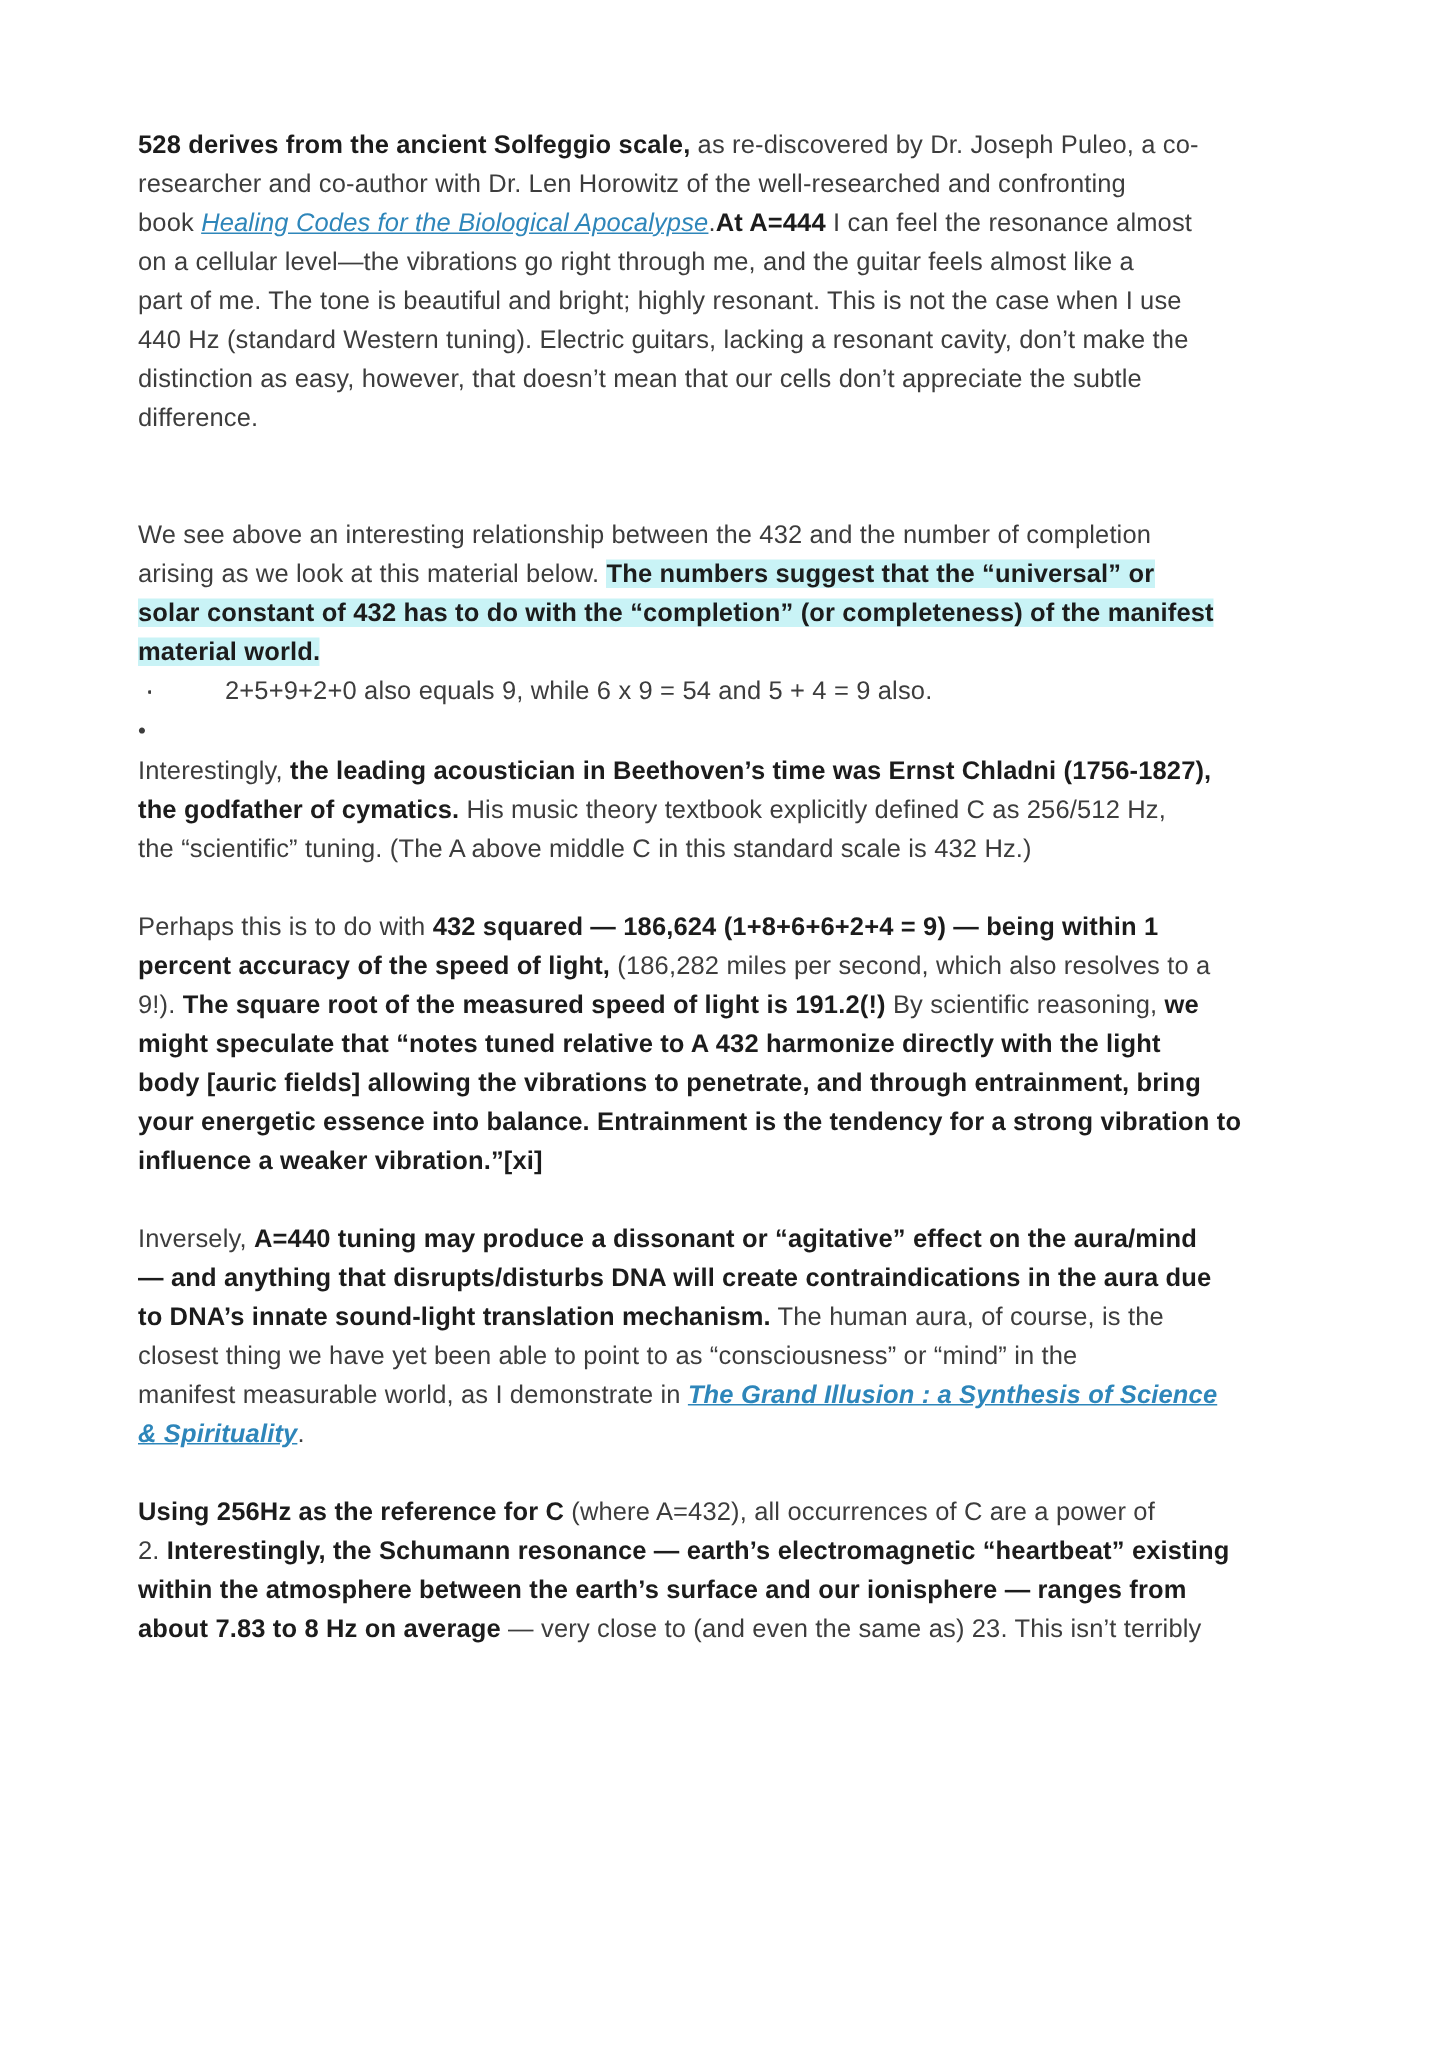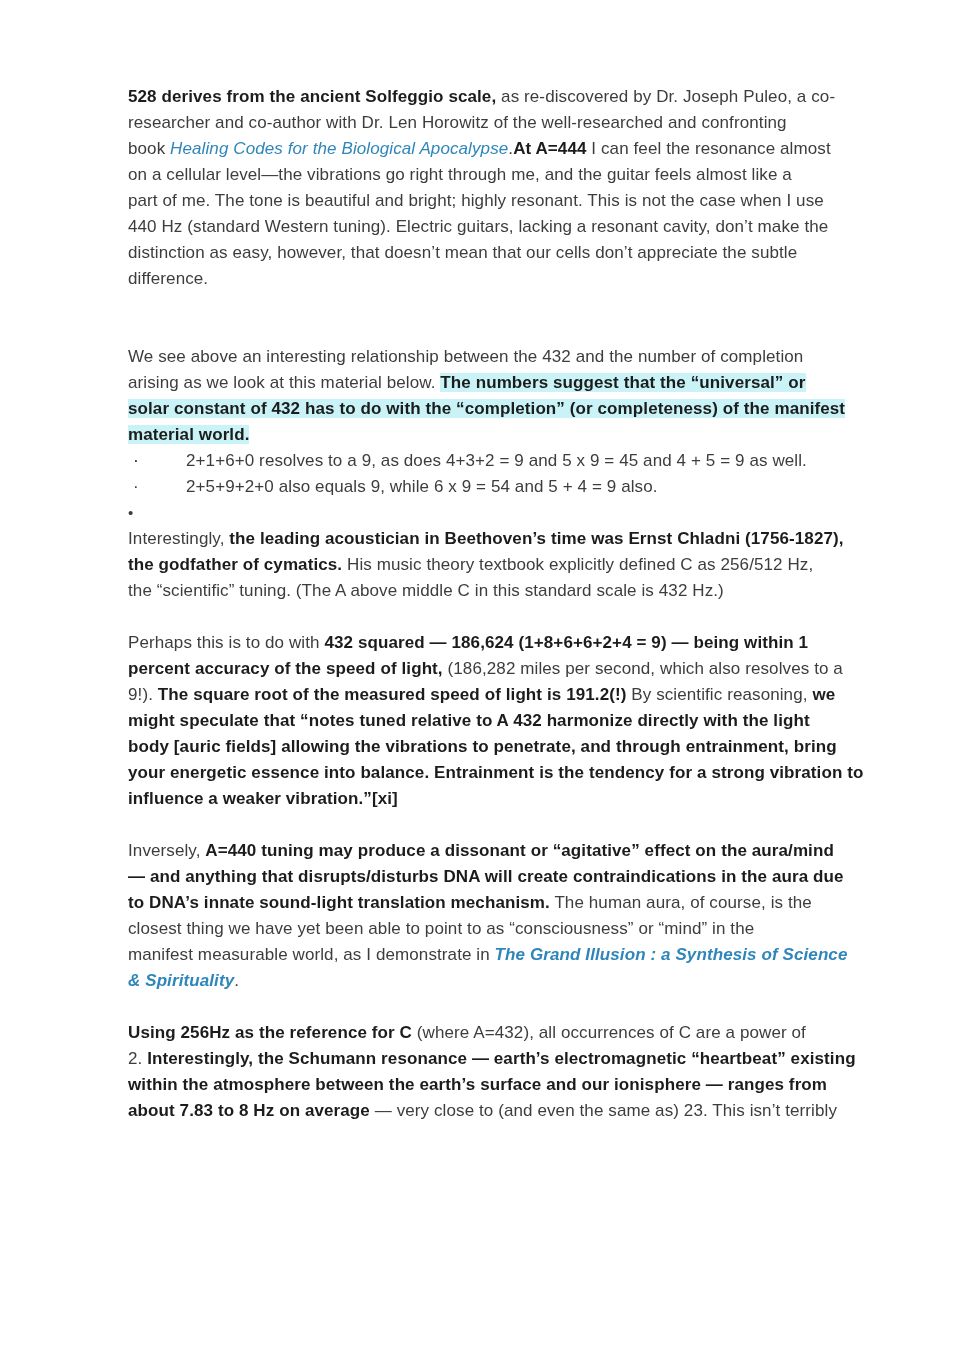--- a/index.html
+++ b/index.html
@@ -20,31 +20,30 @@
   }
   .doc {
     position: absolute;
     left: 92px;
     top: 84px;
     width: 790px;
     font-size: 17px;
     line-height: 26px;
     letter-spacing: 0.1px;
     color: var(--text);
-    margin-left: 36px;
   }
   .para {
     margin: 0;
     white-space: pre-wrap;
   }
   .para.spacer { white-space: normal; }
   .b { font-weight: bold; color: var(--bold-text); }
   .i { font-style: italic; }
   .hl { background-color: var(--hl); }
-  .link { color: var(--link); cursor: pointer; }
+  .link { color: var(--link); text-decoration: underline; cursor: pointer; }
   .link.b { color: var(--link); }
   .para.sub-bullet {
     position: relative;
     padding-left: 58px;
   }
   .para.sub-bullet .marker {
     position: absolute;
     left: 5px;
     top: 0;
   }
@@ -64,21 +63,21 @@
 part of me. The tone is beautiful and bright; highly resonant. This is not the case when I use
 440 Hz (standard Western tuning). Electric guitars, lacking a resonant cavity, don’t make the
 distinction as easy, however, that doesn’t mean that our cells don’t appreciate the subtle
 difference.</span></div>
       <div class="para spacer" style="height: 52px;"></div>
       <div class="para p"><span>We see above an interesting relationship between the 432 and the number of completion
 arising as we look at this material below. </span><span class="b hl">The numbers suggest that the “universal” or
 solar constant of 432 has to do with the “completion” (or completeness) of the manifest
 material world.</span></div>
       <div class="para sub-bullet"><span class="marker">·</span></div>
-      <div class="para sub-bullet"><span class="marker">·</span><span><span>2+1+6+0 resolves to a 9, as does 4+3+2 = 9 and 5 x 9 = 45 and 4 + 5 = 9 as well.</span></span></div>
+      <div class="para sub-bullet"><span class="marker">·</span></div>
       <div class="para sub-bullet"><span class="marker">·</span><span><span>2+5+9+2+0 also equals 9, while 6 x 9 = 54 and 5 + 4 = 9 also.</span></span></div>
       <div class="para bullet-line"><span class="big-marker">•</span></div>
       <div class="para p"><span>Interestingly, </span><span class="b">the leading acoustician in Beethoven’s time was Ernst Chladni (1756-1827),
 the godfather of cymatics.</span><span> His music theory textbook explicitly defined C as 256/512 Hz,
 the “scientific” tuning. (The A above middle C in this standard scale is 432 Hz.)</span></div>
       <div class="para spacer" style="height: 26px;"></div>
       <div class="para p"><span>Perhaps this is to do with </span><span class="b">432 squared — 186,624 (1+8+6+6+2+4 = 9) — being within 1
 percent accuracy of the speed of light,</span><span> (186,282 miles per second, which also resolves to a
 9!). </span><span class="b">The square root of the measured speed of light is 191.2(!)</span><span> By scientific reasoning, </span><span class="b">we
 might speculate that “notes tuned relative to A 432 harmonize directly with the light

